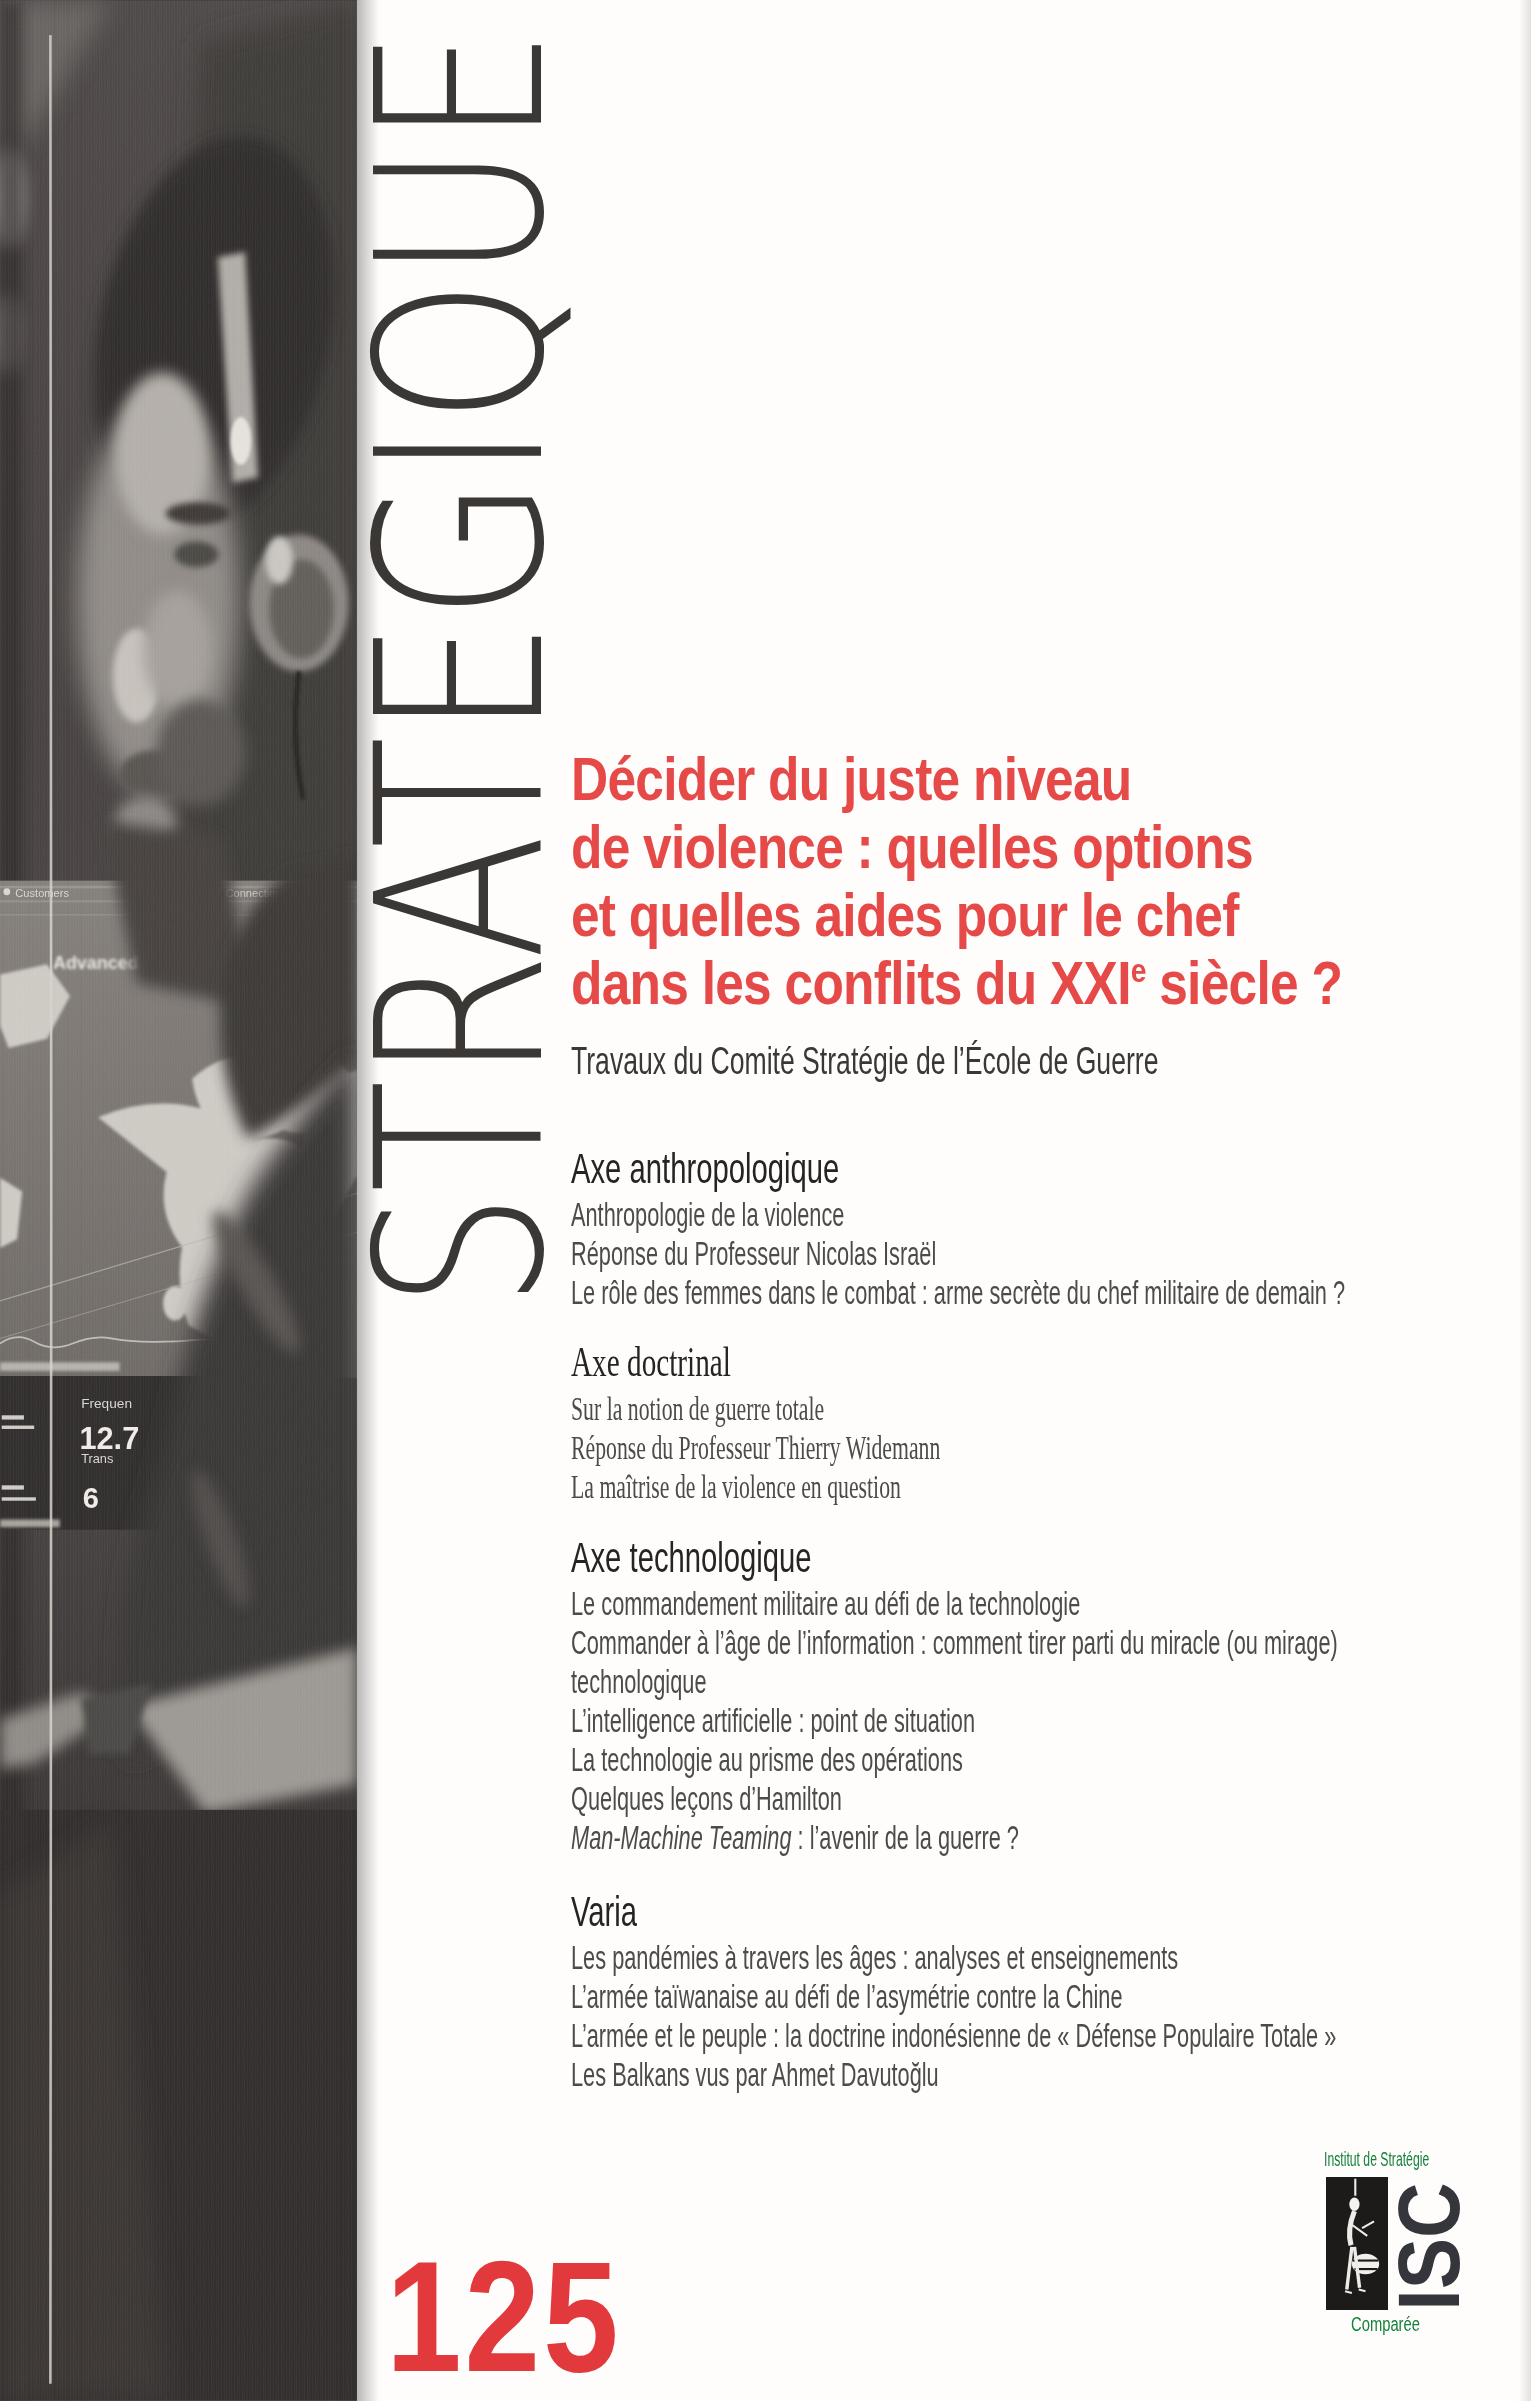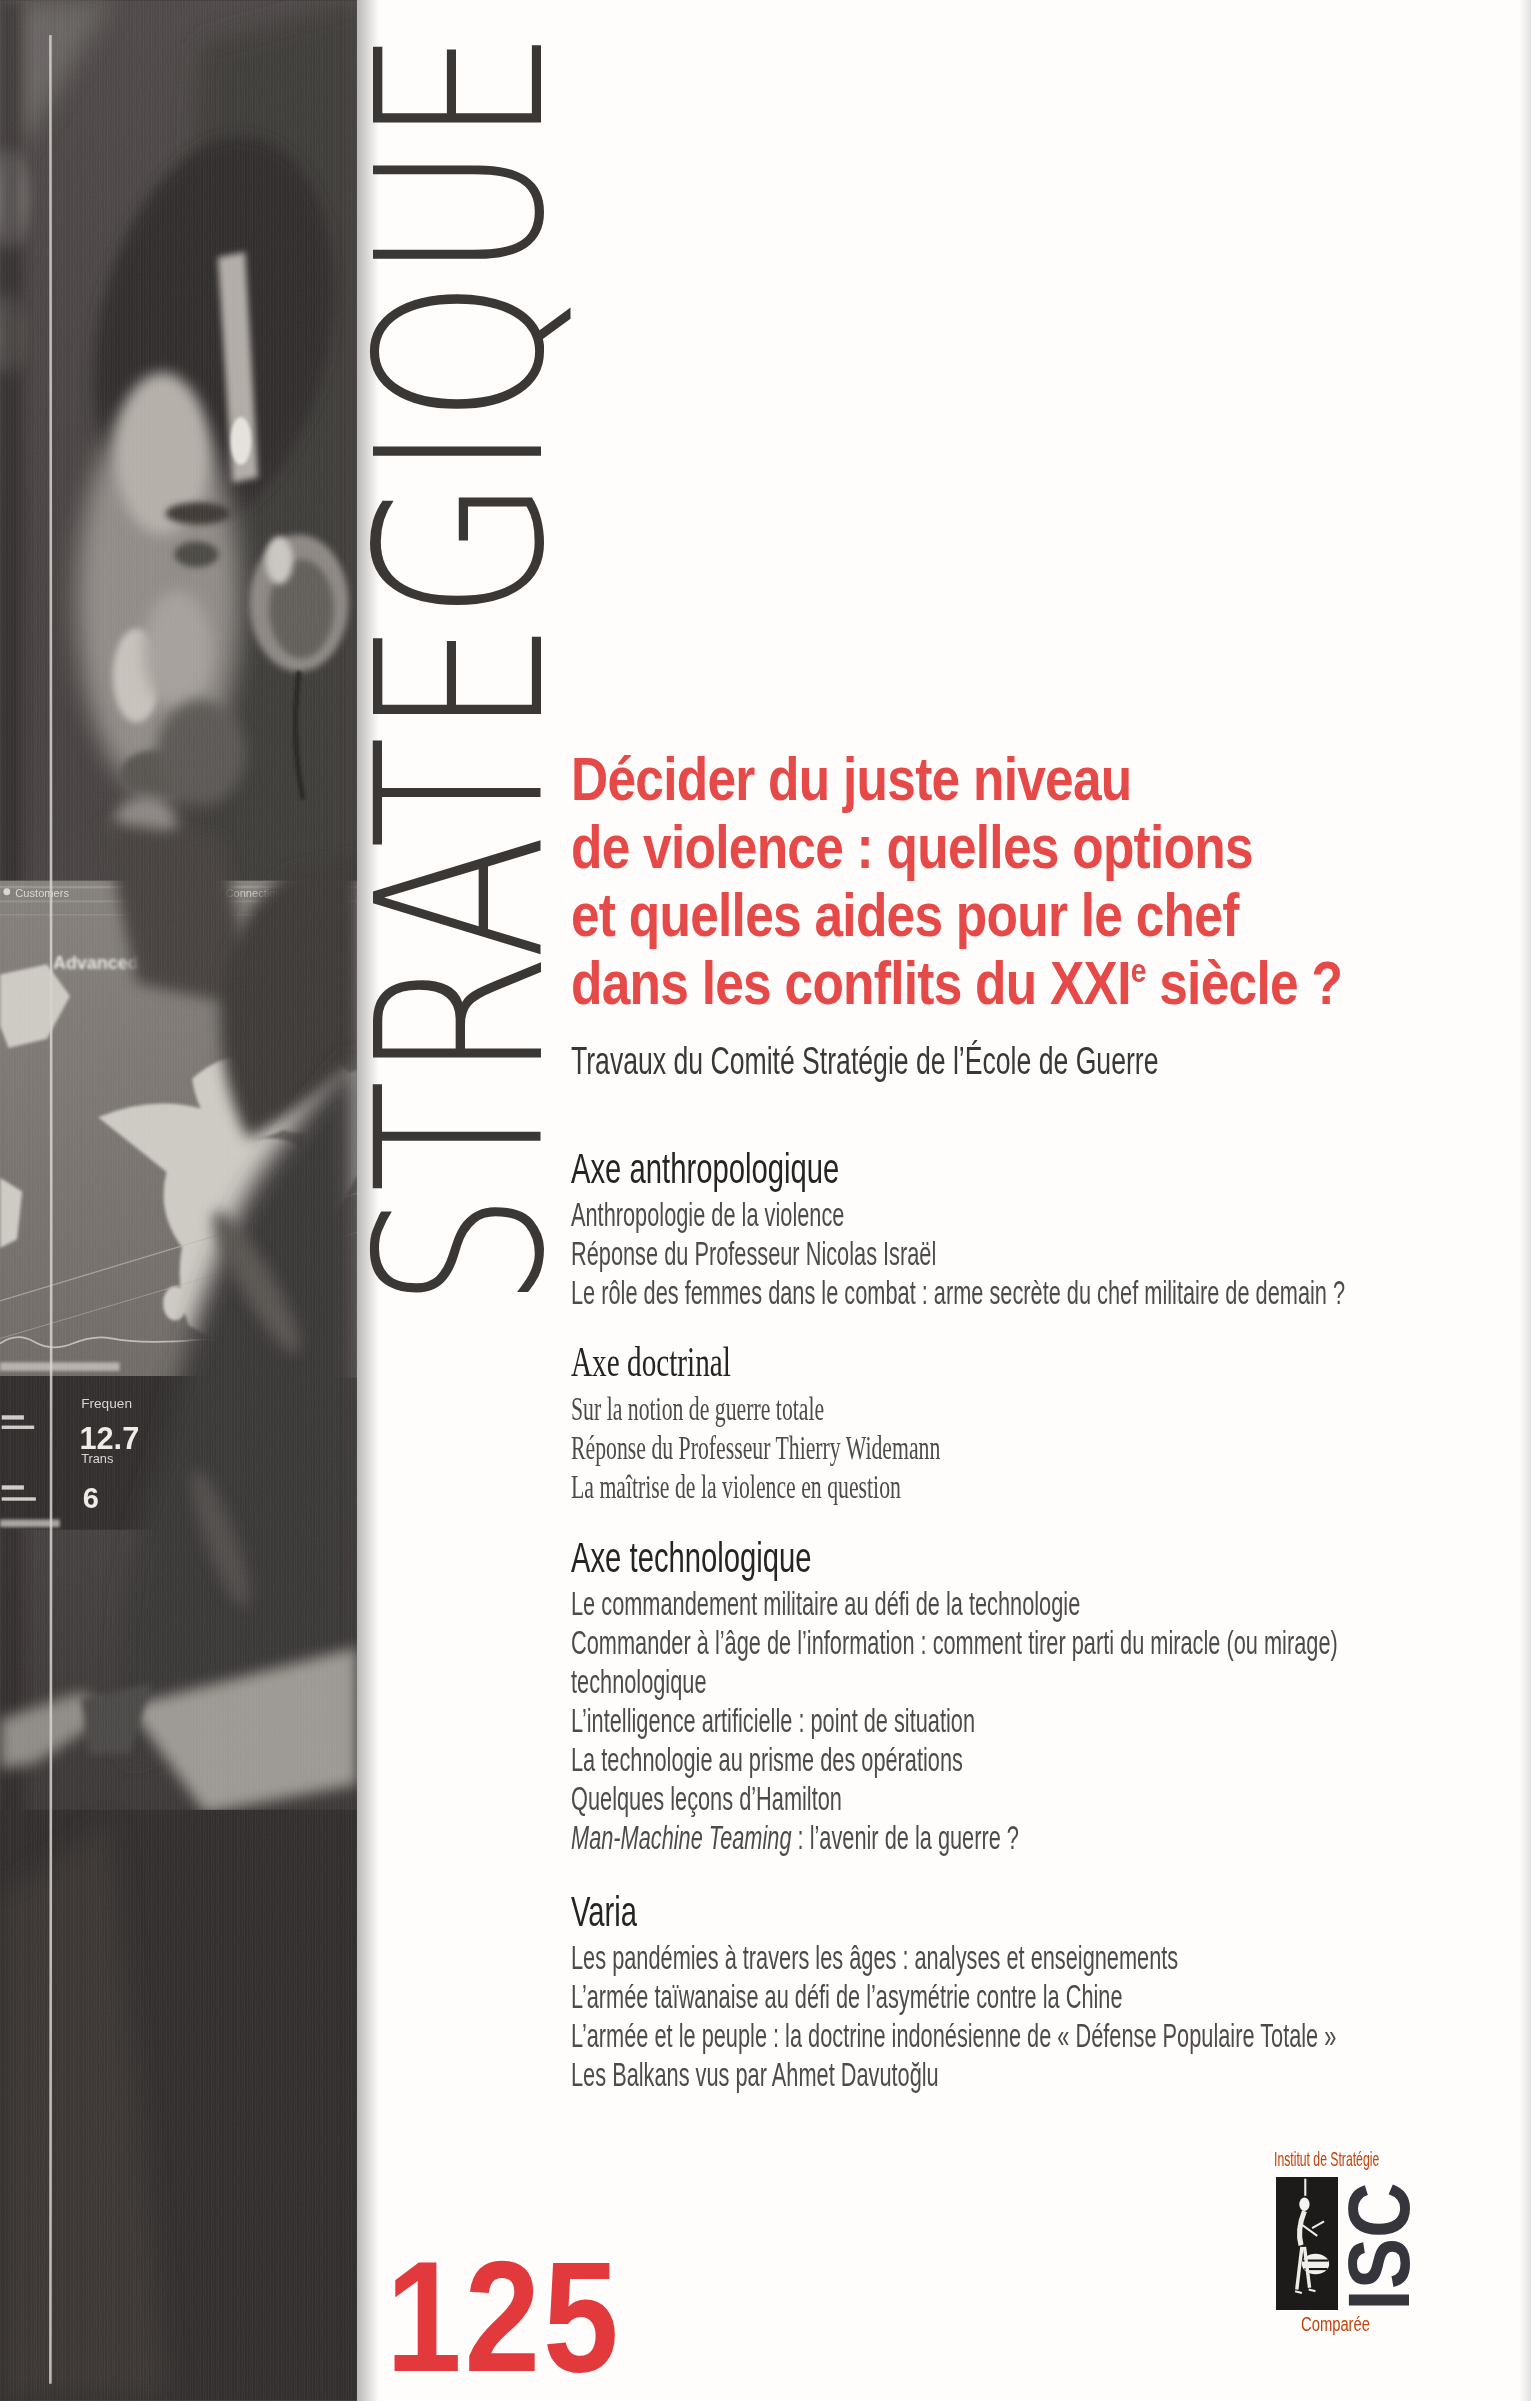--- a/index.html
+++ b/index.html
@@ -29,21 +29,21 @@
   .toc-heading{font-size:43px;font-weight:400;color:#262422;line-height:44px;margin-bottom:5.1px;
                white-space:nowrap;transform:scaleX(.68);transform-origin:left;}
   .toc-item{font-size:34px;font-weight:400;color:#4e4a49;line-height:39px;white-space:nowrap;
             transform:scaleX(.64);transform-origin:left;}
   .toc-item i{font-style:italic;}
   .sec-0{top:1146px;} .sec-1{top:1340px;font-family:Liberation Serif, serif;} .sec-2{top:1535px;} .sec-3{top:1889px;}
   
   .issue{position:absolute;left:386px;top:2248px;font-size:158px;font-weight:700;color:#e23a3c;
          letter-spacing:3.4px;white-space:nowrap;transform:scaleX(.86);transform-origin:left;line-height:137px;}
   
-  .logo{position:absolute;left:1272px;top:2148px;width:154px;height:192px;color:#c2410c;}
+  .logo{position:absolute;left:1322px;top:2148px;width:154px;height:192px;color:#15803d;}
   .logo-top{position:absolute;left:1.7px;top:0;font-size:19.7px;white-space:nowrap;
             transform:scaleX(.62);transform-origin:left;}
   .logo-square{position:absolute;left:4.3px;top:29px;width:62px;height:133px;background:#1d1b1a;}
   .logo-isc-svg{position:absolute;left:68px;top:26px;}
   .logo-bottom{position:absolute;left:29px;top:165px;font-size:19.7px;white-space:nowrap;
                transform:scaleX(.75);transform-origin:left;}
 </style>
 </head>
 <body>
 

